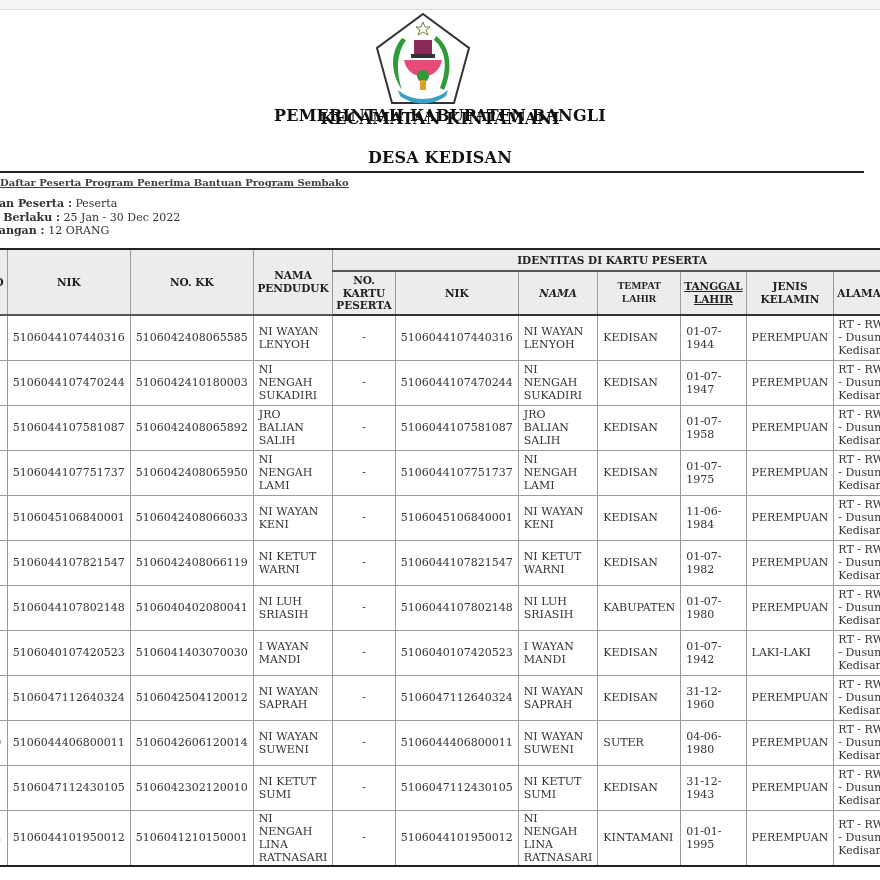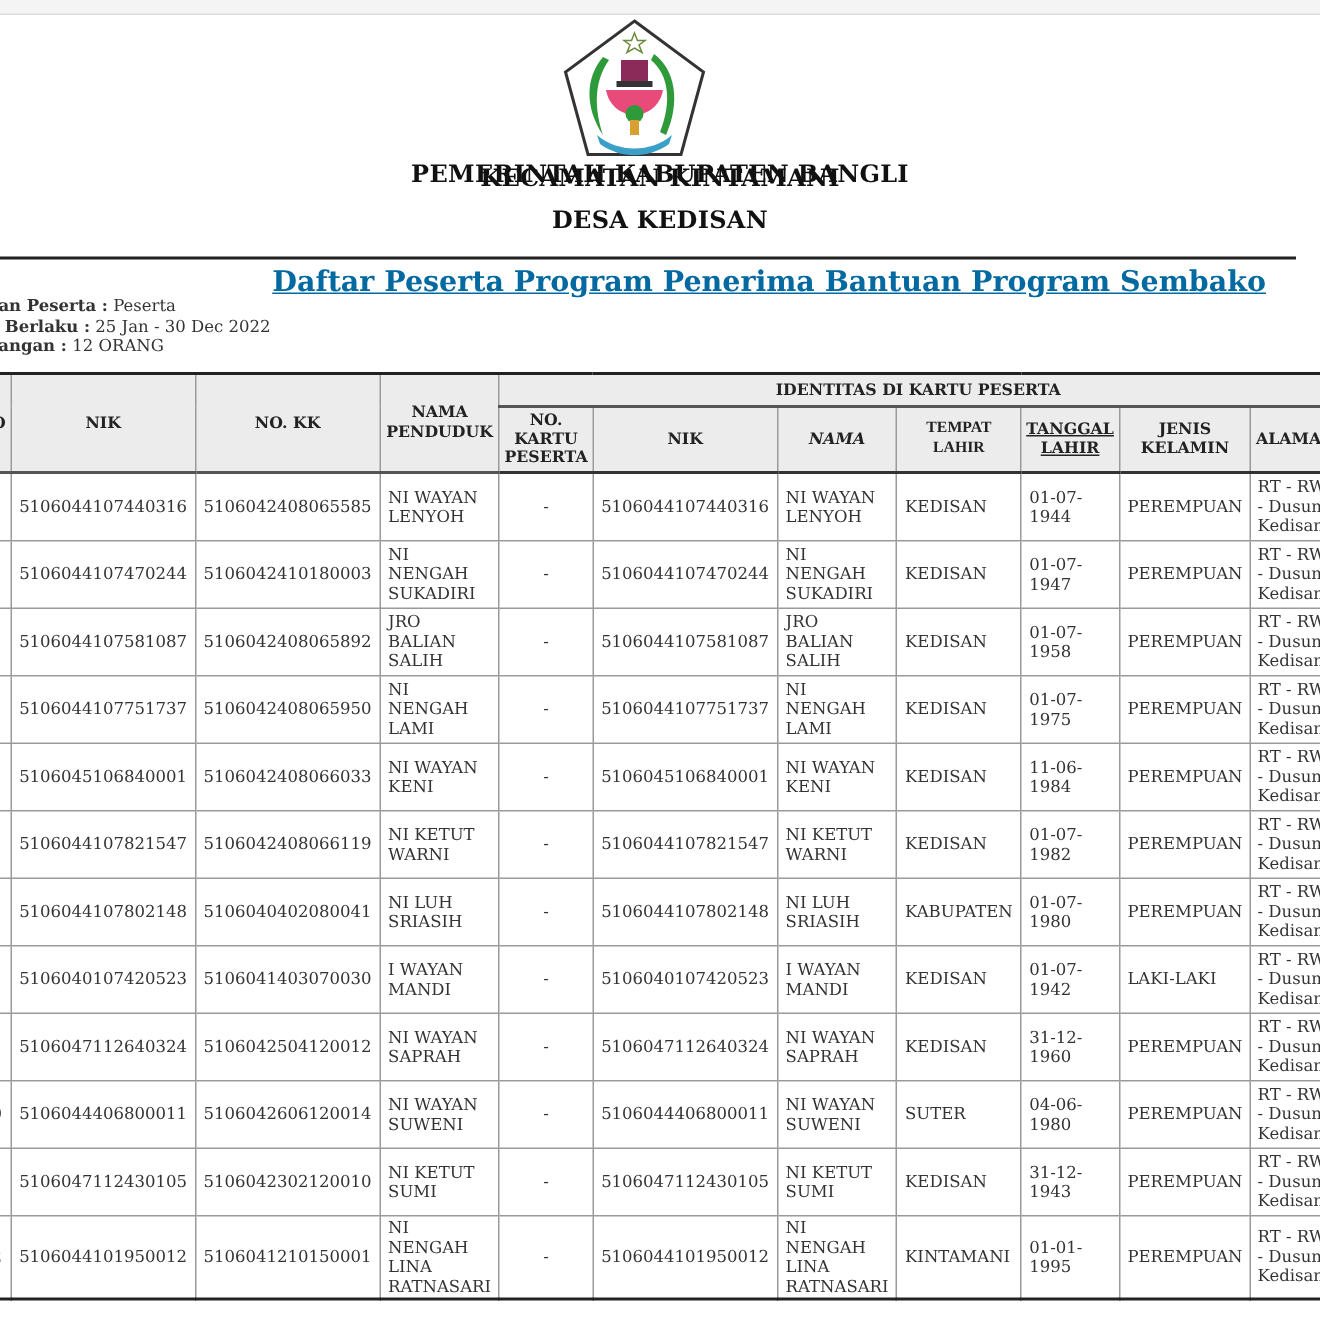--- a/index.html
+++ b/index.html
@@ -6,23 +6,23 @@
   body {
     width: 880px; height: 880px; overflow: hidden; position: relative;
     background: #ffffff; color: #222;
     font-family: "DejaVu Serif", "Liberation Serif", serif;
   }
   .topbar { position: absolute; left: 0; top: 0; width: 880px; height: 9px; background: #f4f4f4; border-bottom: 1px solid #dcdcdc; }
   .logo { position: absolute; left: 374px; top: 12px; width: 98px; height: 94px; }
   .heading { position: absolute; left: 0; width: 880px; text-align: center; font-weight: bold; font-size: 16px; color: #111; line-height: 20px; letter-spacing: 0.2px; }
   .h1 { top: 106px; }
   .h2 { top: 109px; }
-  .h3 { top: 137px; }
+  .h3 { top: 148px; }
   .rule { position: absolute; left: 0; top: 171px; width: 864px; height: 2px; background: #222; }
-  .doc-title { position: absolute; left: 0; width: 844px; top: 177px; text-align: right; font-size: 19px; font-weight: bold; text-decoration: underline; color: #0369a1; }
+  .doc-title { position: absolute; left: 0; width: 844px; top: 177px; text-align: left; font-size: 10px; font-weight: bold; text-decoration: underline; color: #404040; }
   .meta { position: absolute; left: -14px; font-size: 11px; line-height: 13.5px; color: #333; }
   .meta b { font-weight: bold; }
   .m1 { top: 197px; } .m2 { top: 211px; } .m3 { top: 224px; }
   table { position: absolute; left: -20px; top: 248px; border-collapse: collapse; font-size: 11px; color: #333; }
   table, th, td { border: 1px solid #9a9a9a; }
   table { border: 2px solid #222; }
   th { background: #ececec; font-weight: bold; font-size: 10.5px; line-height: 12.5px; color: #222; padding: 2px 3px; text-align: center; }
   thead tr:first-child th { border-bottom: 2px solid #555; }
   thead tr.sub th { border-bottom: 2px solid #333; }
   th.grp { height: 16px; }

